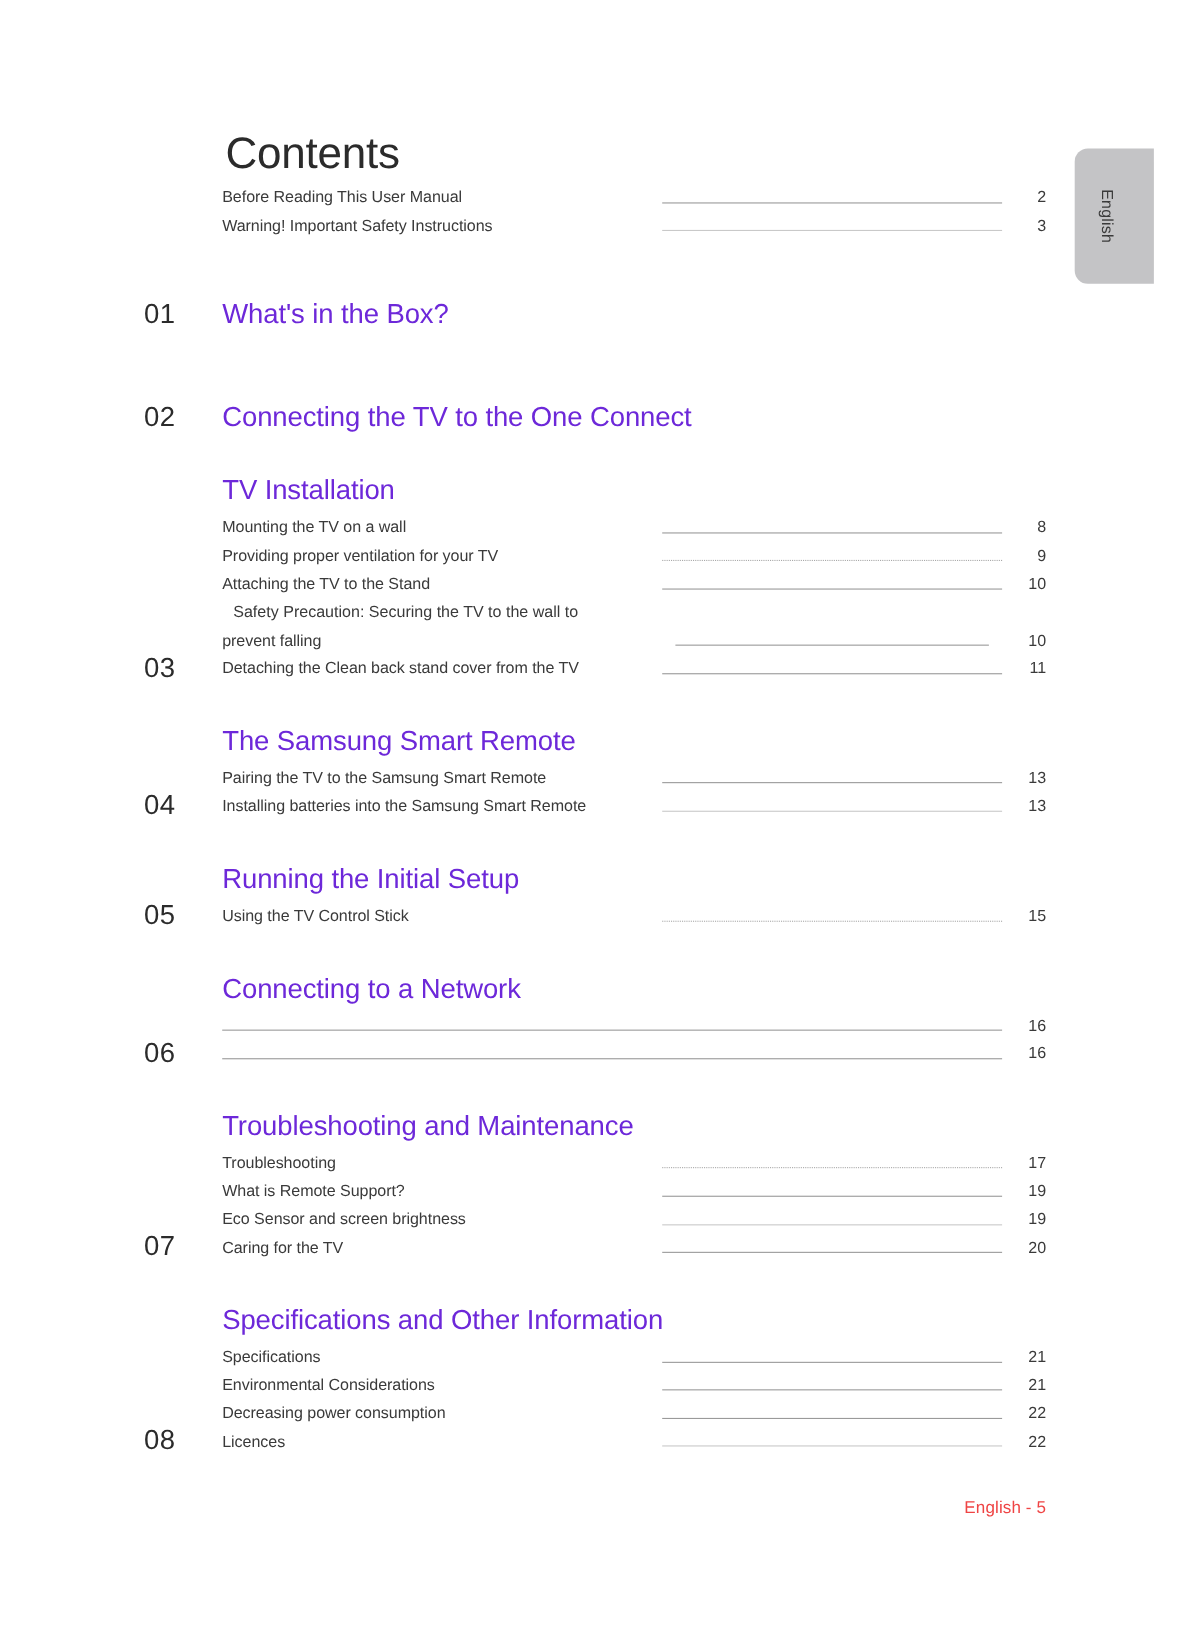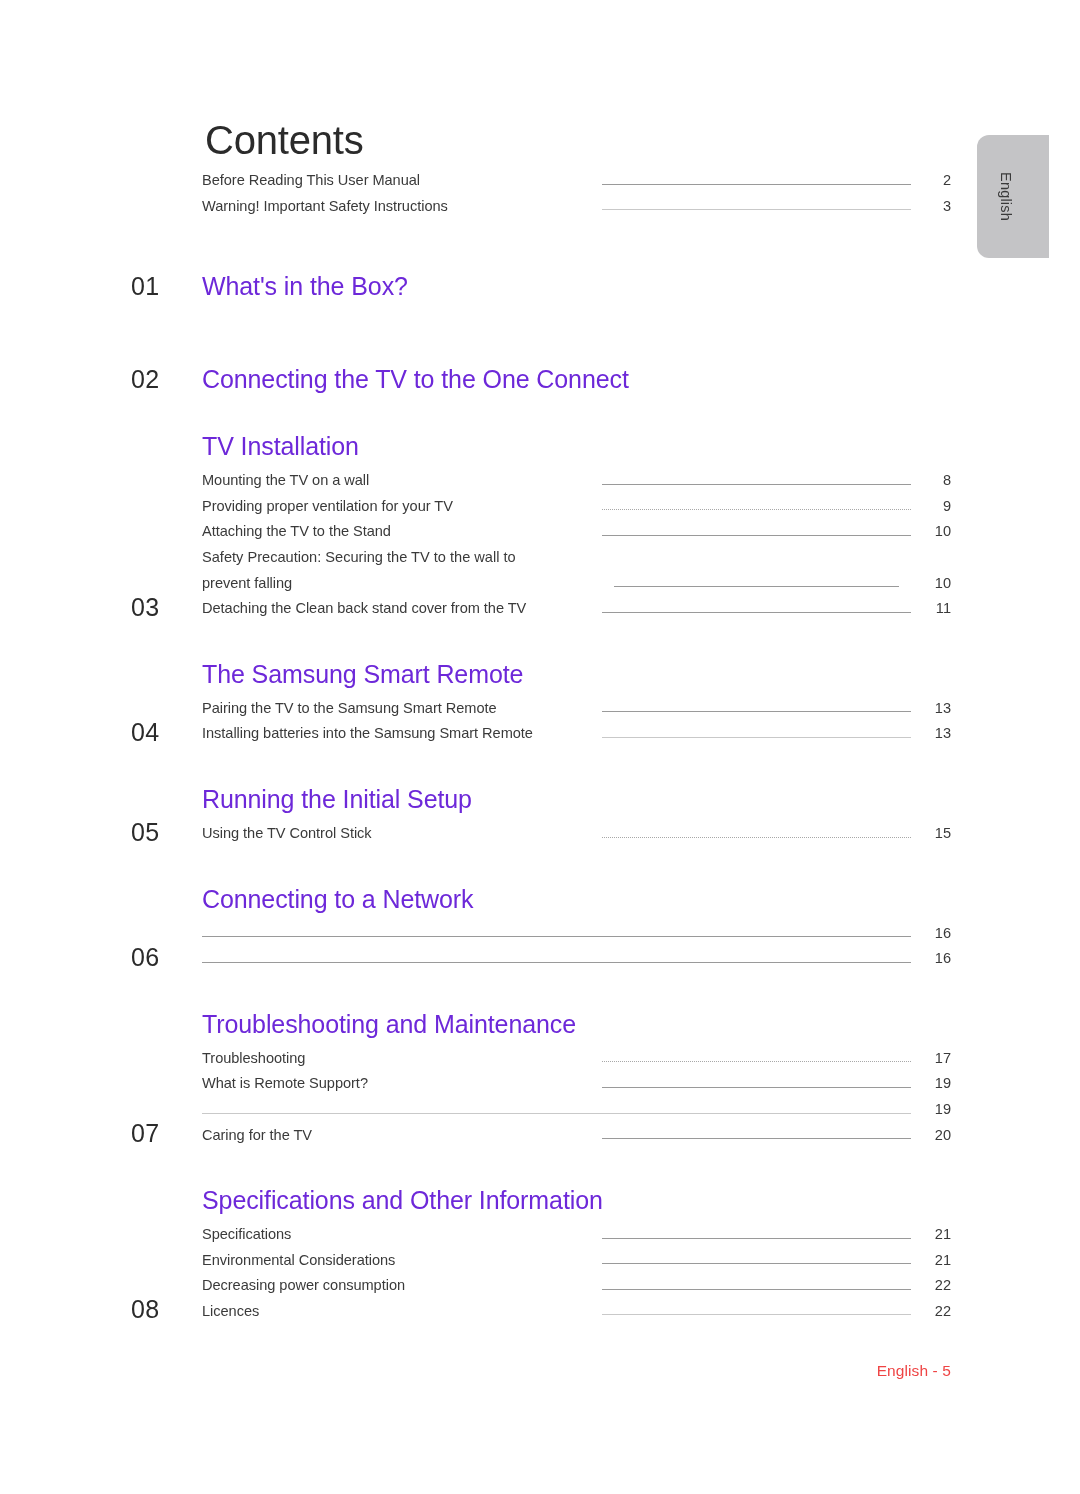--- a/index.html
+++ b/index.html
@@ -148,20 +148,21 @@
   }
   
   .toc-row.wrapped {
     display: block;
   }
   .toc-row.wrapped .wrap-line1 {
     font-size: 14.6px;
     color: #3a3a3a;
     line-height: 25.6px;
     white-space: nowrap;
+    margin-left: 10px;
   }
   .toc-row.wrapped .wrap-line2 {
     display: flex;
     align-items: flex-end;
     gap: 12px;
   }
   
   .toc-row .toc-label,
   .toc-row.wrapped .wrap-line2 .toc-label {
     width: 400px;
@@ -310,20 +311,21 @@
                 <span class="toc-label">Troubleshooting</span>
                 <span class="toc-leader dotted"></span>
                 <span class="toc-page">17</span>
               </div>
               <div class="toc-row">
                 <span class="toc-label">What is Remote Support?</span>
                 <span class="toc-leader"></span>
                 <span class="toc-page">19</span>
               </div>
               <div class="toc-row">
+                <span class="toc-label">Eco Sensor and screen brightness</span>
                 <span class="toc-leader faint"></span>
                 <span class="toc-page">19</span>
               </div>
               <div class="toc-row">
                 <span class="toc-label">Caring for the TV</span>
                 <span class="toc-leader"></span>
                 <span class="toc-page">20</span>
               </div>
             </div>
           </div>

